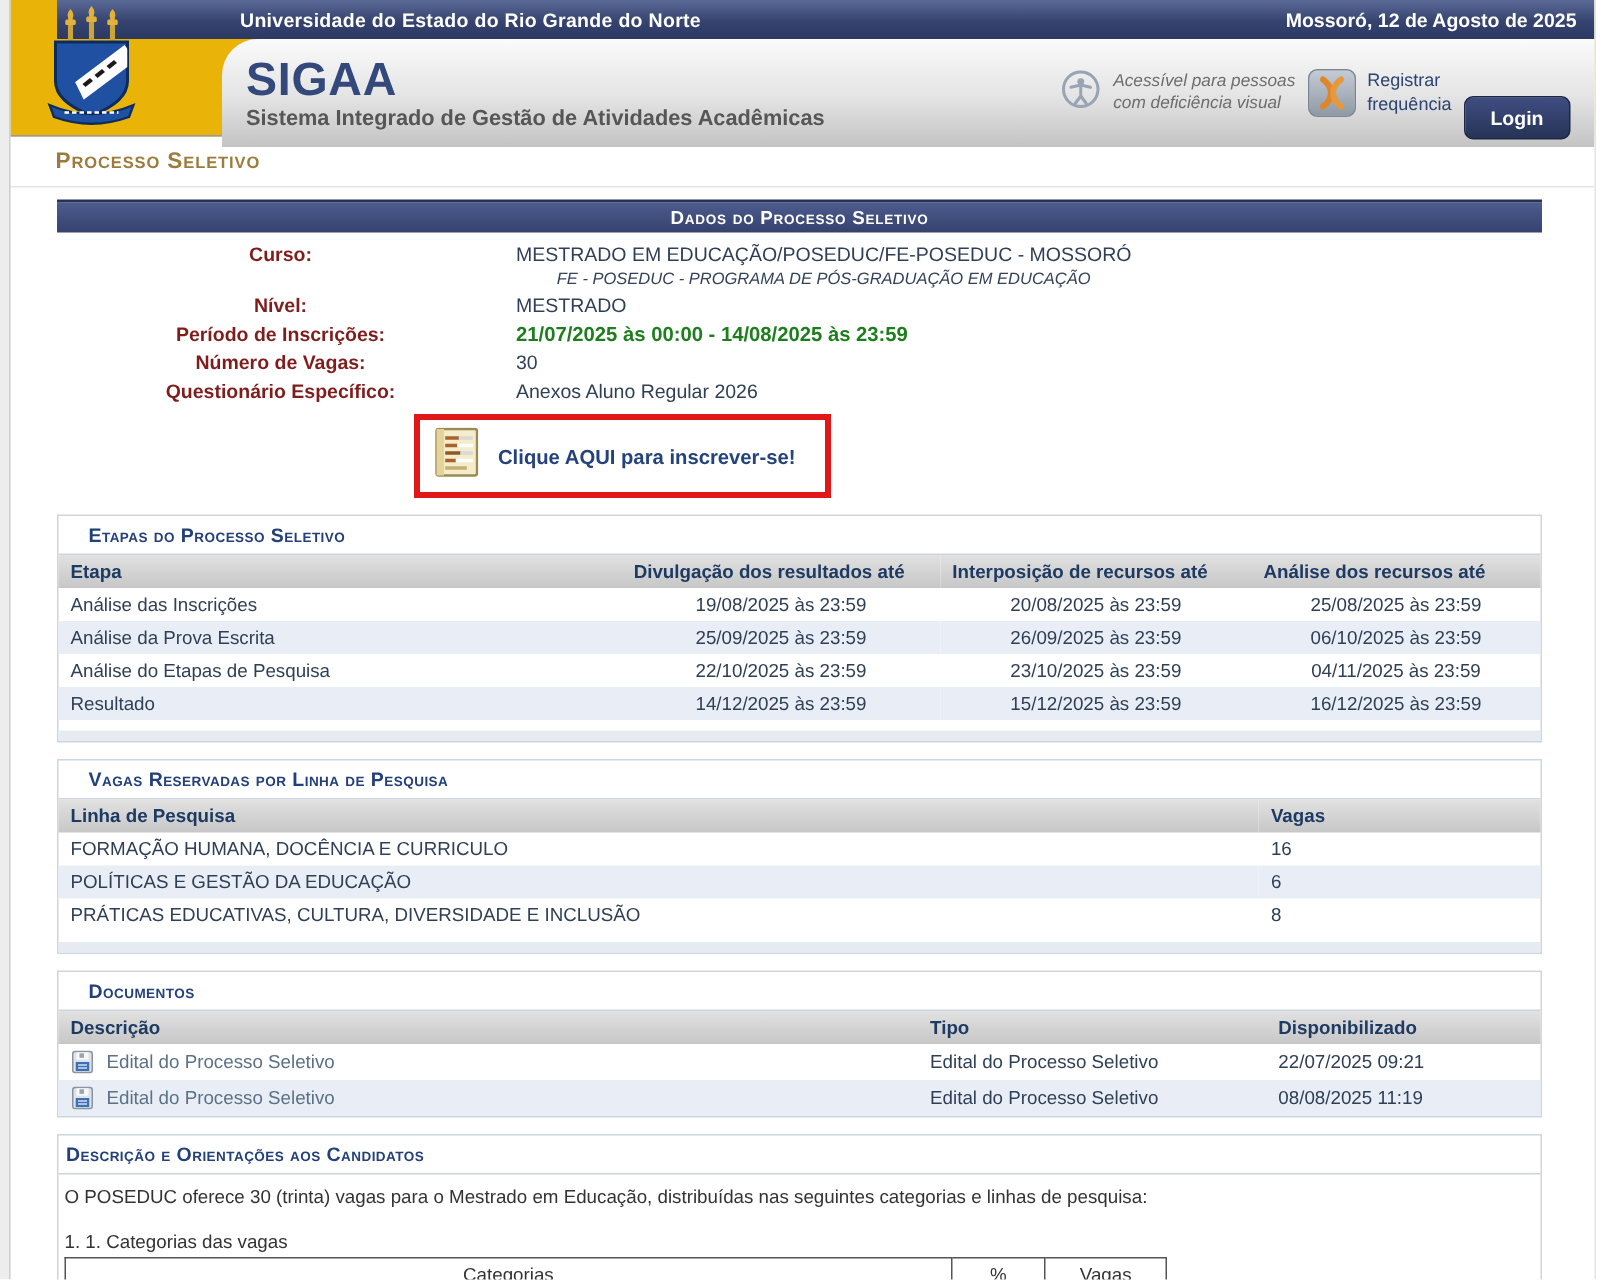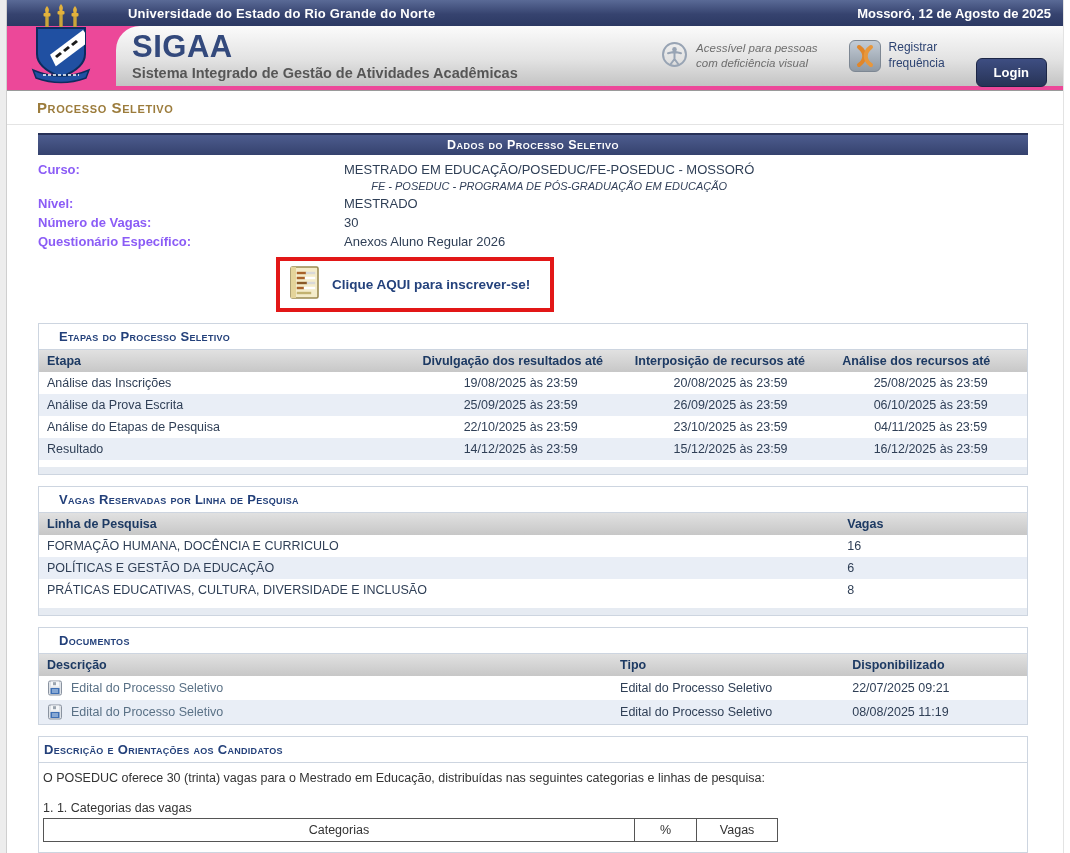--- a/index.html
+++ b/index.html
@@ -4,55 +4,55 @@
 <style>
   html,body{margin:0;padding:0;}
   body{
     width:1070px;height:853px;overflow:hidden;position:relative;
     background:#ffffff;font-family:"Liberation Sans",sans-serif;color:#2f3f56;
   }
   .edge-left{position:absolute;left:0;top:0;width:6px;height:853px;background:#ededed;border-right:1px solid #cfcfcf;z-index:60;}
   .edge-right{position:absolute;right:0;top:0;width:6px;height:853px;background:#ffffff;border-left:1px solid #e3e3e3;z-index:60;}
 
   
-  .header{position:relative;height:90px;margin:0 7px 0 6px;background:#ec4899;border-bottom:1px solid #9a9a9a;}
+  .header{position:relative;height:90px;margin:0 7px 0 6px;background:#eab308;border-bottom:1px solid #9a9a9a;padding-left:32px;}
   .topbar{height:26px;display:flex;align-items:center;
     background:linear-gradient(#5a6a96 0%,#36436f 55%,#2c3963 100%);
     color:#fff;font-weight:bold;font-size:13px;}
   .topbar .uni{margin-left:122px;letter-spacing:.2px;}
   .topbar .date{margin-left:auto;margin-right:12px;}
-  .subheader{height:60px;margin-left:110px;border-top-left-radius:24px;
+  .subheader{height:72px;margin-left:110px;border-top-left-radius:24px;
     background:linear-gradient(#fbfbfb 0%,#e3e3e3 55%,#c3c3c3 100%);
     display:flex;align-items:center;}
   .logo-block{position:absolute;left:0;top:0;width:110px;height:90px;z-index:5;
     display:flex;align-items:center;justify-content:center;}
   .sigaa-block{margin-left:16px;}
   .sigaa-title{font-size:31px;font-weight:bold;color:#33497c;line-height:1;letter-spacing:.5px;}
   .sigaa-sub{font-size:14.5px;font-weight:bold;color:#565656;margin-top:3px;}
-  .header-right{margin-left:auto;display:flex;align-items:center;gap:31px;margin-right:16px;}
+  .header-right{margin-left:auto;display:flex;align-items:center;gap:8px;margin-right:16px;}
   .access-group{display:flex;align-items:center;gap:8px;color:#6d6d6d;font-style:italic;font-size:11.5px;line-height:1.3;}
   .register-group{display:flex;align-items:center;gap:8px;color:#2d4372;font-size:12px;line-height:1.3;cursor:pointer;}
   .register-tile{width:30px;height:30px;border-radius:6px;border:1px solid #7d8793;
     background:linear-gradient(#c3ccd6,#8f99a4);display:flex;align-items:center;justify-content:center;}
   .login-btn{background:linear-gradient(#3e4e82,#273356);border:1px solid #1c2646;color:#fff;
     font-weight:bold;font-size:13px;padding:6px 17px;border-radius:6px;cursor:pointer;font-family:"Liberation Sans",sans-serif;margin-top:33px;}
 
   
   .title-row{margin-left:6px;margin-right:7px;padding:8px 0 7px 31px;border-bottom:1px solid #e4e4e4;}
   .page-title{color:#9c7c3c;font-weight:bold;font-size:15px;font-variant:small-caps;letter-spacing:.6px;}
 
   
   .content{margin:8px 42px 0 38px;}
 
   .dados-header{background:linear-gradient(#4d5c8e,#35426e);border-top:2px solid #273157;
     color:#fff;text-align:center;font-weight:bold;font-size:12.5px;font-variant:small-caps;
     letter-spacing:.5px;padding:3px 12px;}
   .d-row{display:flex;font-size:13px;}
   .d-row.first{padding-top:5px;}
-  .d-label{width:298px;text-align:left;font-weight:bold;color:#8b5cf6;padding:2px 4px 2px 0;flex:none;}
+  .d-label{width:298px;text-align:center;font-weight:bold;color:#7f1d1d;padding:2px 4px 2px 0;flex:none;}
   .d-value{padding:2px 0 2px 4px;color:#2f3f56;text-align:center;}
   .curso-sub{font-style:italic;font-size:11px;color:#33415a;margin-top:3px;}
   .periodo{color:#1e7e1e;font-weight:bold;font-size:13.5px;}
 
   .inscribe-row{margin:6px 0 2px 238px;}
   .inscribe-box{display:inline-flex;align-items:center;gap:13px;border:4px solid #e21717;padding:5px 20px 5px 10px;cursor:pointer;}
   .inscribe-label{color:#24427c;font-weight:bold;font-size:13.5px;}
 
   .block{border:1px solid #cdd5e0;margin-top:11px;}
   .block-caption{font-variant:small-caps;font-weight:bold;color:#23407a;font-size:13px;
@@ -168,20 +168,24 @@
     <div class="d-row first">
       <div class="d-label">Curso:</div>
       <div class="d-value">
         <div>MESTRADO EM EDUCAÇÃO/POSEDUC/FE-POSEDUC - MOSSORÓ</div>
         <div class="curso-sub">FE - POSEDUC - PROGRAMA DE PÓS-GRADUAÇÃO EM EDUCAÇÃO</div>
       </div>
     </div>
     <div class="d-row">
       <div class="d-label">Nível:</div>
       <div class="d-value">MESTRADO</div>
+    </div>
+    <div class="d-row">
+      <div class="d-label">Período de Inscrições:</div>
+      <div class="d-value periodo">21/07/2025 às 00:00 - 14/08/2025 às 23:59</div>
     </div>
     <div class="d-row">
       <div class="d-label">Número de Vagas:</div>
       <div class="d-value">30</div>
     </div>
     <div class="d-row">
       <div class="d-label">Questionário Específico:</div>
       <div class="d-value">Anexos Aluno Regular 2026</div>
     </div>
 

